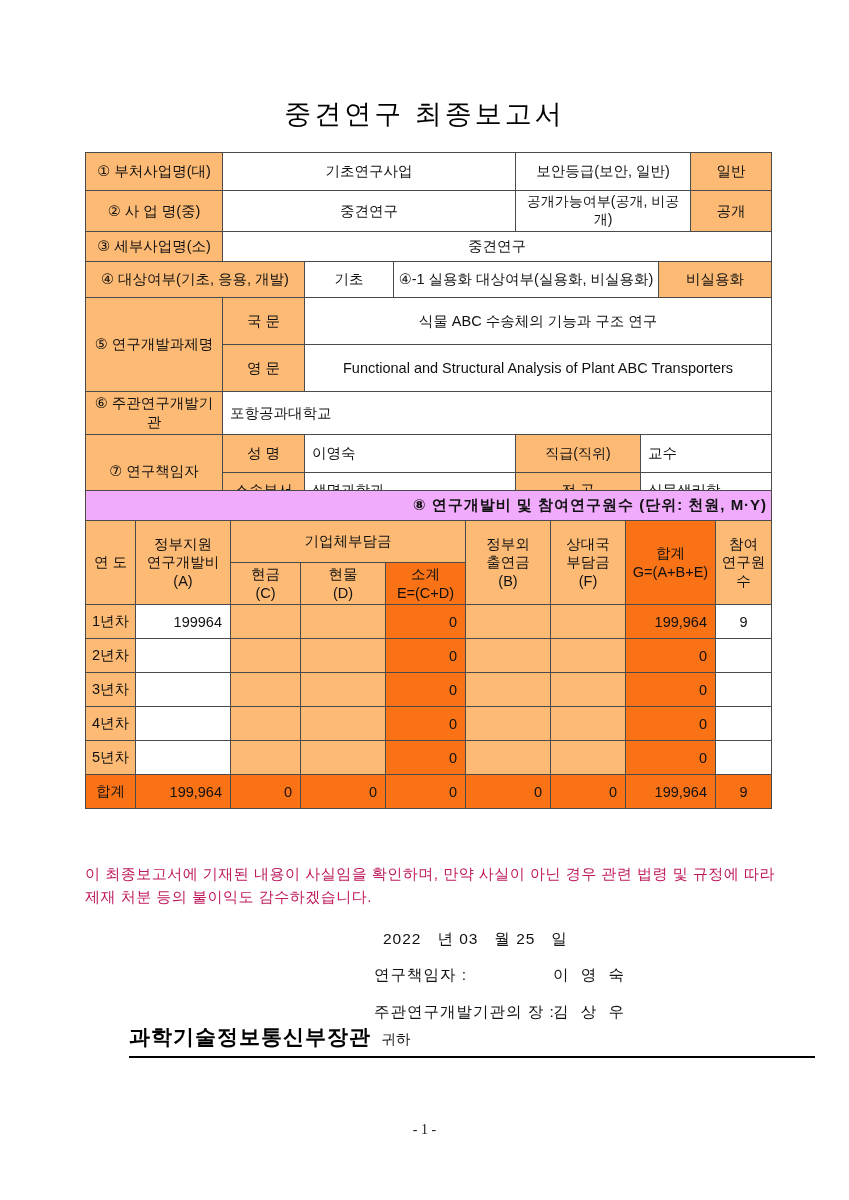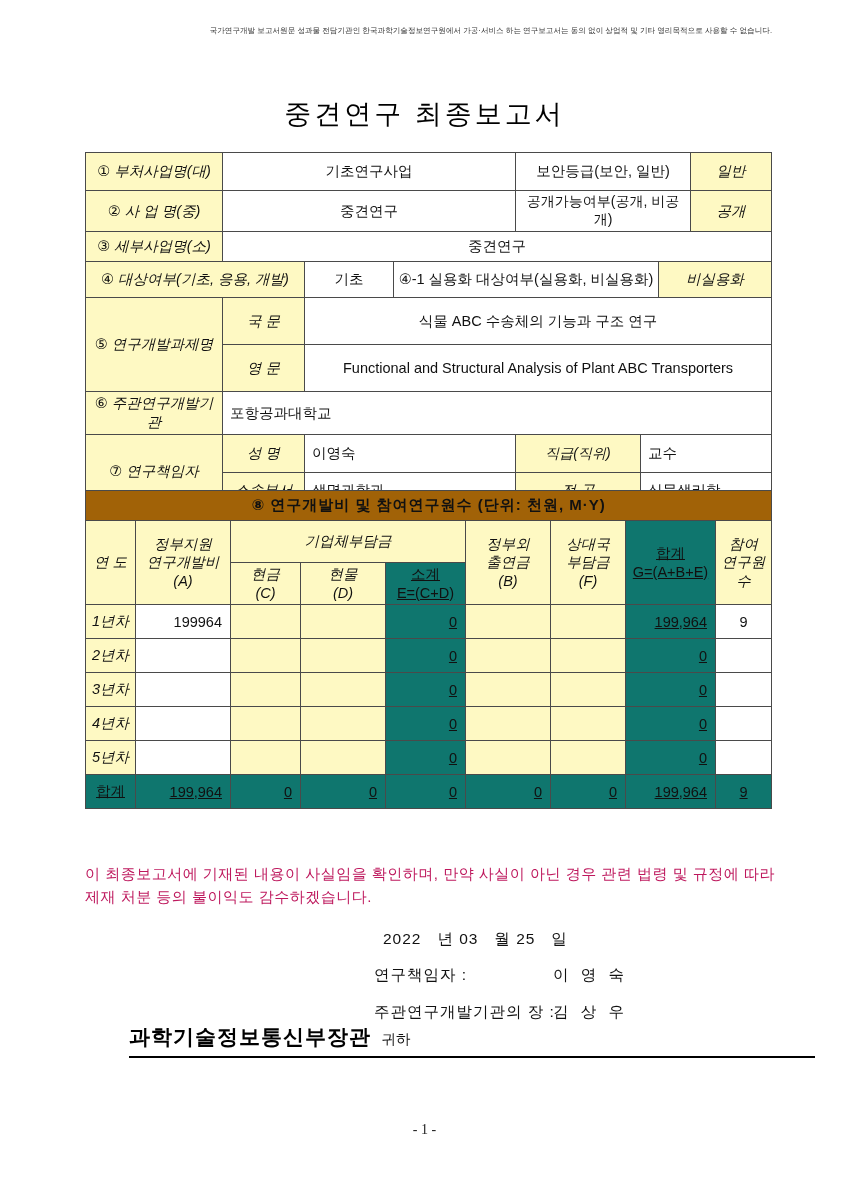--- a/index.html
+++ b/index.html
@@ -38,23 +38,23 @@
   td, th {
     border: 1px solid #4a4a4a;
     font-size: 14.5px;
     font-weight: normal;
     text-align: center;
     vertical-align: middle;
     padding: 2px 4px;
     overflow: hidden;
     color: #111;
   }
-  .gray  { background: #fef9c3; font-style: italic; }
-  .band  { background: #a16207; }
-  .orange{ background: #0f766e; text-decoration: underline; }
+  .gray  { background: #fdba74; }
+  .band  { background: #f0abfc; text-align: right; }
+  .orange{ background: #f97316; }
   .white { background: #ffffff; }
   .left  { text-align: left; padding-left: 7px; }
   .right { text-align: right; padding-right: 8px; }
   .pre   { white-space: pre-line; line-height: 1.25; }
   .info-table { position: absolute; top: 152px; left: 85px; width: 686px; }
   .budget-table { position: absolute; top: 490px; left: 85px; width: 686px; }
   .period-table { position: absolute; top: 807px; left: 85px; width: 686px; }
   .period-value { border: 2px solid #000; font-size: 15px; }
   .section-band { font-weight: bold; font-size: 15px; letter-spacing: 1px; }
   .small-label { font-size: 14px; }
@@ -104,21 +104,20 @@
     font-size: 14px;
     font-family: "Liberation Serif", "DejaVu Serif", serif;
     color: #222;
   }
 </style>
 </head>
 <body>
 
 <div class="page">
 
-  <div class="disclaimer">국가연구개발 보고서원문 성과물 전담기관인 한국과학기술정보연구원에서 가공·서비스 하는 연구보고서는 동의 없이 상업적 및 기타 영리목적으로 사용할 수 없습니다.</div>
 
   <div class="title">중견연구  최종보고서</div>
 
   <table class="info-table">
     <colgroup>
       <col style="width:137px">
         <col style="width:82px">
         <col style="width:89px">
       <col style="width:122px">
         <col style="width:68px">

